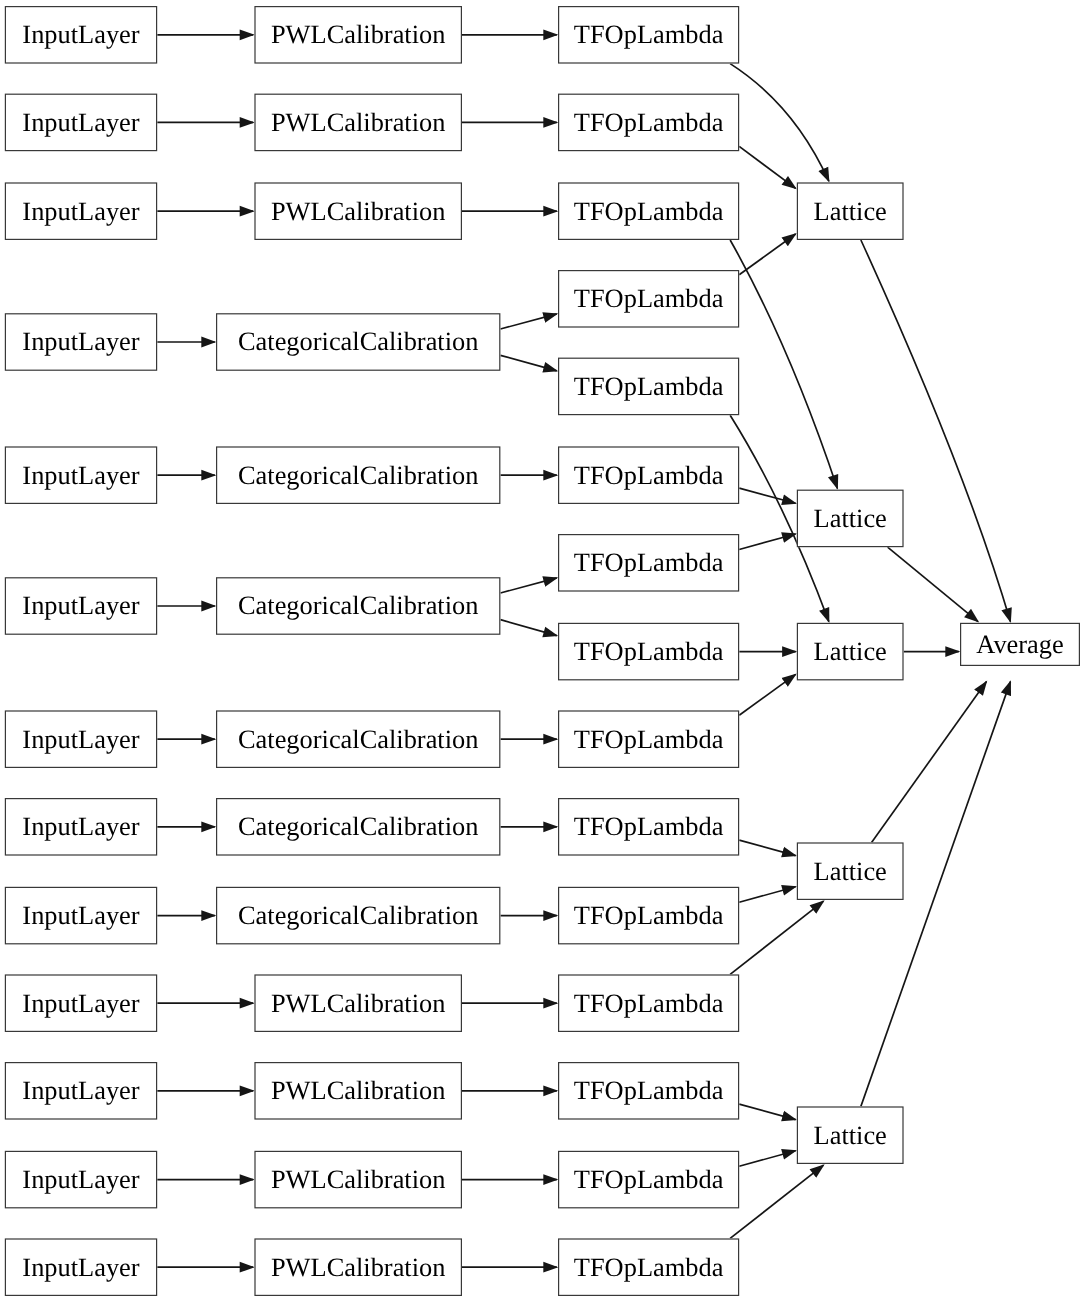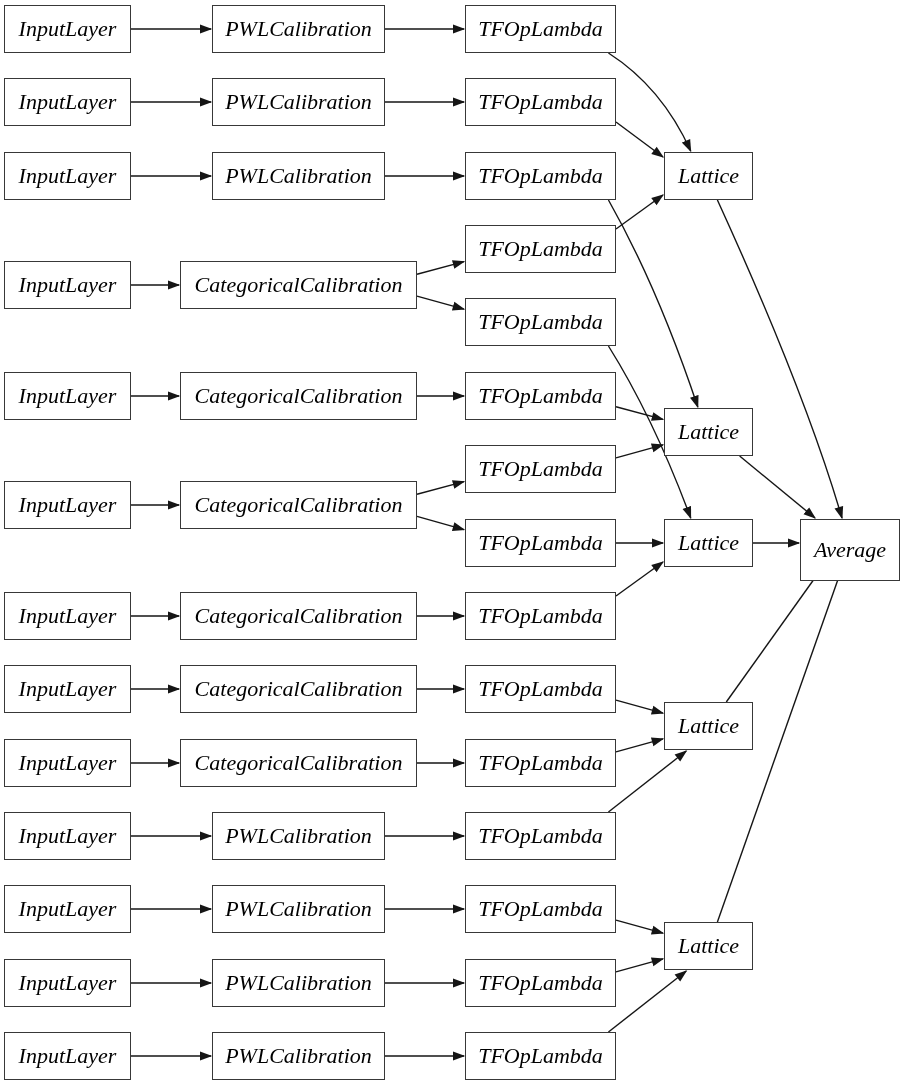--- a/index.html
+++ b/index.html
@@ -4,21 +4,21 @@
 <style>
   html,body{margin:0;padding:0;background:#ffffff;}
   #canvas{
     position:relative;
     width:905px;height:1087px;
     background:#ffffff;
     font-family:"Liberation Serif","DejaVu Serif",serif;
     overflow:hidden;
   }
   #edge-layer{position:absolute;left:0;top:0;width:905px;height:1087px;}
-  #node-layer{position:absolute;left:0;top:0;width:905px;height:1087px;font-style:italic;}
+  #node-layer{position:absolute;left:0;top:0;width:905px;height:1087px;}
   .node{
     position:absolute;
     box-sizing:border-box;
     border:1.5px solid #383838;
     background:#ffffff;
     color:#000000;
     display:flex;align-items:center;justify-content:center;
     font-size:22px;line-height:1;white-space:nowrap;
   }
   .edge{stroke-width:1.4;}
@@ -101,21 +101,21 @@
       <div class="node" style="left: 465px; top: 298px; width: 151px; height: 48px;">TFOpLambda</div>
       <div class="node" style="left: 4px; top: 372px; width: 127px; height: 48px;">InputLayer</div>
       <div class="node" style="left: 180px; top: 372px; width: 237px; height: 48px;">CategoricalCalibration</div>
       <div class="node" style="left: 465px; top: 372px; width: 151px; height: 48px;">TFOpLambda</div>
       <div class="node" style="left: 664px; top: 408px; width: 89px; height: 48px;">Lattice</div>
       <div class="node" style="left: 465px; top: 445px; width: 151px; height: 48px;">TFOpLambda</div>
       <div class="node" style="left: 4px; top: 481px; width: 127px; height: 48px;">InputLayer</div>
       <div class="node" style="left: 180px; top: 481px; width: 237px; height: 48px;">CategoricalCalibration</div>
       <div class="node" style="left: 465px; top: 519px; width: 151px; height: 48px;">TFOpLambda</div>
       <div class="node" style="left: 664px; top: 519px; width: 89px; height: 48px;">Lattice</div>
-      <div class="node" style="left: 800px; top: 519px; width: 100px; height: 62px;">Average</div>
+      <div class="node" style="left: 800px; top: 519px; width: 100px; height: 36px;">Average</div>
       <div class="node" style="left: 4px; top: 592px; width: 127px; height: 48px;">InputLayer</div>
       <div class="node" style="left: 180px; top: 592px; width: 237px; height: 48px;">CategoricalCalibration</div>
       <div class="node" style="left: 465px; top: 592px; width: 151px; height: 48px;">TFOpLambda</div>
       <div class="node" style="left: 4px; top: 665px; width: 127px; height: 48px;">InputLayer</div>
       <div class="node" style="left: 180px; top: 665px; width: 237px; height: 48px;">CategoricalCalibration</div>
       <div class="node" style="left: 465px; top: 665px; width: 151px; height: 48px;">TFOpLambda</div>
       <div class="node" style="left: 664px; top: 702px; width: 89px; height: 48px;">Lattice</div>
       <div class="node" style="left: 4px; top: 739px; width: 127px; height: 48px;">InputLayer</div>
       <div class="node" style="left: 180px; top: 739px; width: 237px; height: 48px;">CategoricalCalibration</div>
       <div class="node" style="left: 465px; top: 739px; width: 151px; height: 48px;">TFOpLambda</div>

